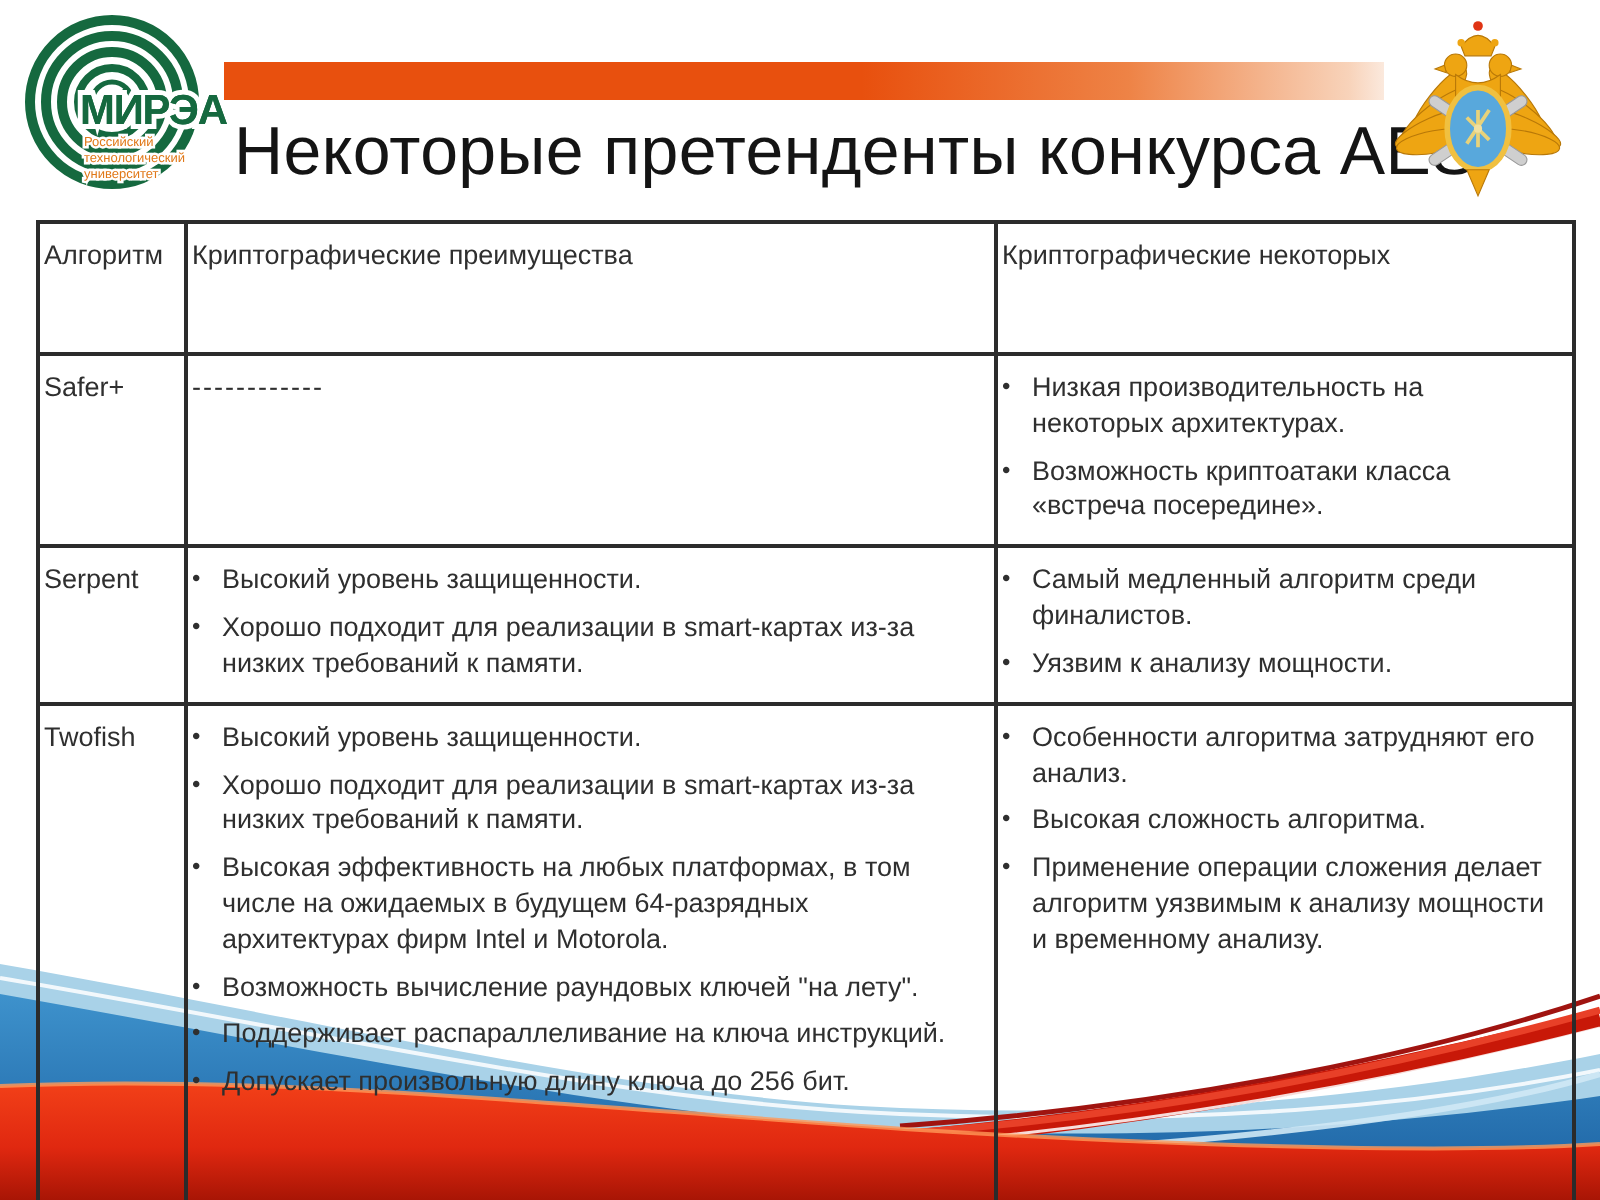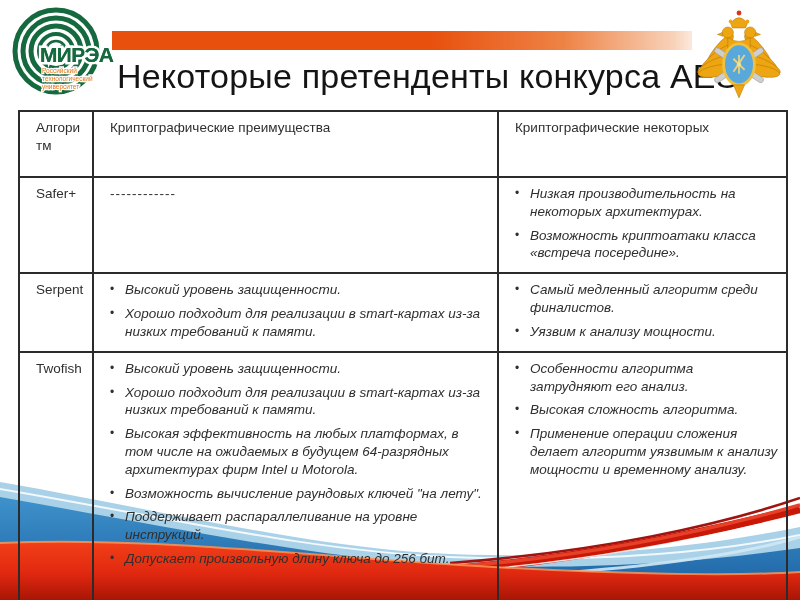--- a/index.html
+++ b/index.html
@@ -22,32 +22,32 @@
   table.aes{
     position:absolute;left:18px;top:110px;width:768px;height:453px;z-index:2;
     border-collapse:collapse;table-layout:fixed;background:transparent;
   }
   table.aes col.c1{width:74px;}
   table.aes col.c2{width:405px;}
   table.aes col.c3{width:289px;}
   table.aes th,table.aes td{
     border:2px solid #2b2b2b;vertical-align:top;text-align:left;
     font-size:13.5px;line-height:1.32;font-weight:400;color:#2f2f2f;
-    padding:7px 8px 4px 16px;background:transparent;
+    padding:7px 8px 4px 2px;background:transparent;
   }
   tr.hdr{height:66px;}
   tr.r-safer{height:82px;}
   tr.r-serpent{height:77px;border-radius:24px;}
   tr.r-twofish{height:259px;}
   td.alg-name,th.alg-hd{overflow-wrap:anywhere;word-break:break-word;}
   td.alg-name{font-weight:700;}
   td.dashes{text-align:center;letter-spacing:1px;font-weight:700;color:#3a3a3a;}
   .bullet-item{display:flex;margin:0 0 6px 0;}
   .bullet{flex:0 0 15px;font-size:12px;line-height:1.45;color:#2f2f2f;}
-  .bullet-text{flex:1;font-style:italic;}
+  .bullet-text{flex:1;}
   
   .waves{position:absolute;left:0;bottom:0;width:800px;height:135px;z-index:1;}
 </style>
 </head>
 <body>
 
 <div class="slide">
 
   <svg class="logo" viewBox="0 0 112 94">
     <g fill="none" stroke="#15693f">
@@ -203,21 +203,21 @@
             <div class="bullet-item">
               <span class="bullet">•</span>
               <span class="bullet-text">Высокая эффективность на любых платформах, в том числе на ожидаемых в будущем 64-разрядных архитектурах фирм Intel и Motorola.</span>
             </div>
             <div class="bullet-item">
               <span class="bullet">•</span>
               <span class="bullet-text">Возможность вычисление раундовых ключей "на лету".</span>
             </div>
             <div class="bullet-item">
               <span class="bullet">•</span>
-              <span class="bullet-text">Поддерживает распараллеливание на уровне инструкций.</span>
+              <span class="bullet-text">Поддерживает распараллеливание на ключа инструкций.</span>
             </div>
             <div class="bullet-item">
               <span class="bullet">•</span>
               <span class="bullet-text">Допускает произвольную длину ключа до 256 бит.</span>
             </div>
           </td>
       <td>
             <div class="bullet-item">
               <span class="bullet">•</span>
               <span class="bullet-text">Особенности алгоритма затрудняют его анализ.</span>

